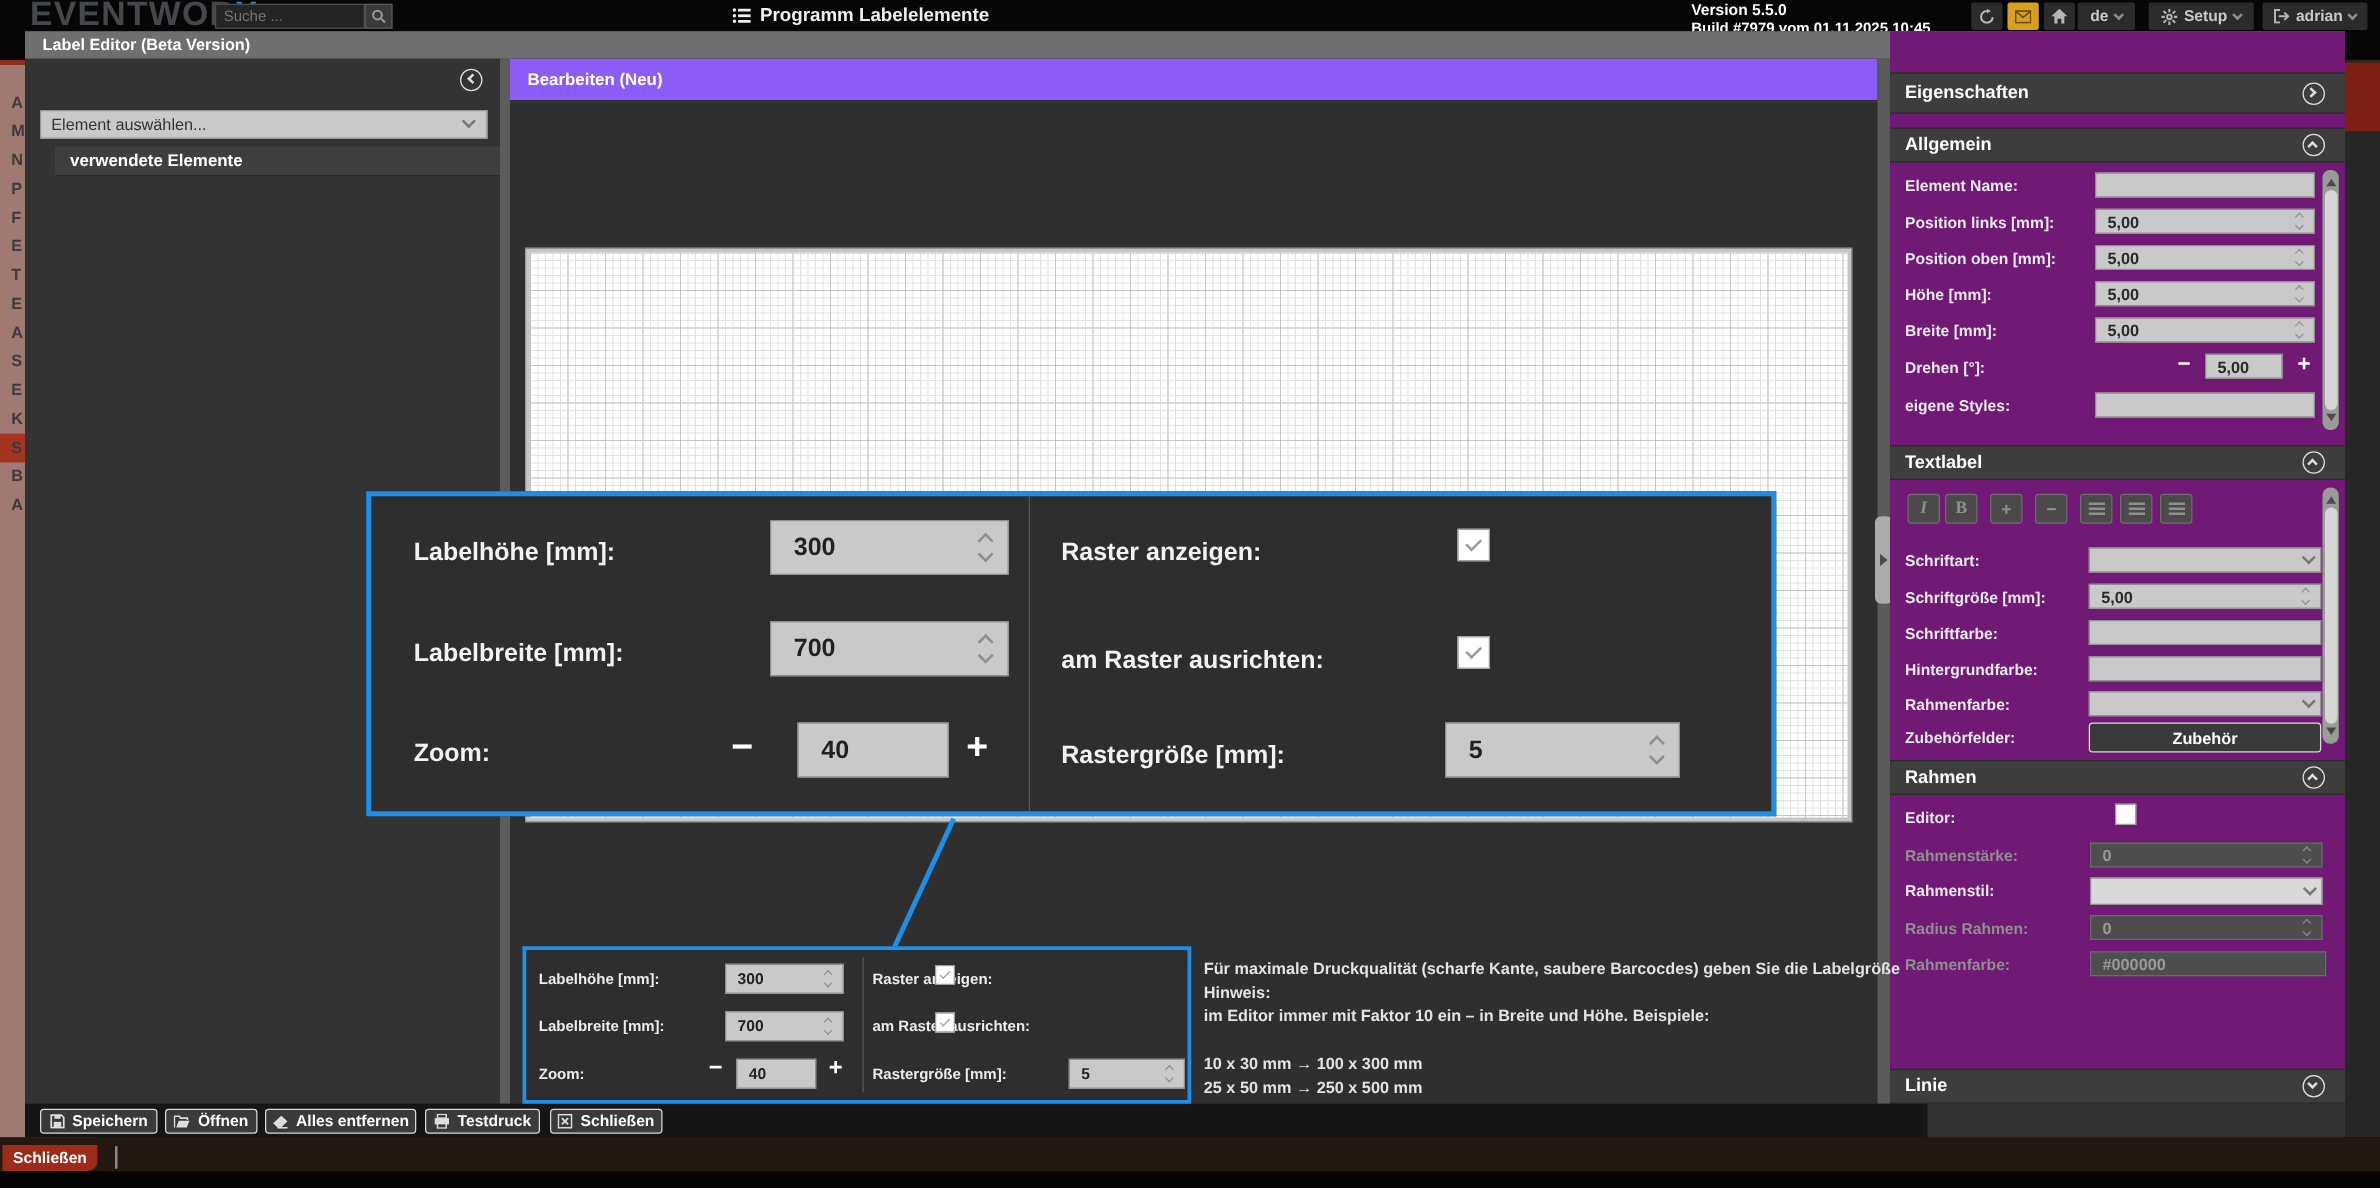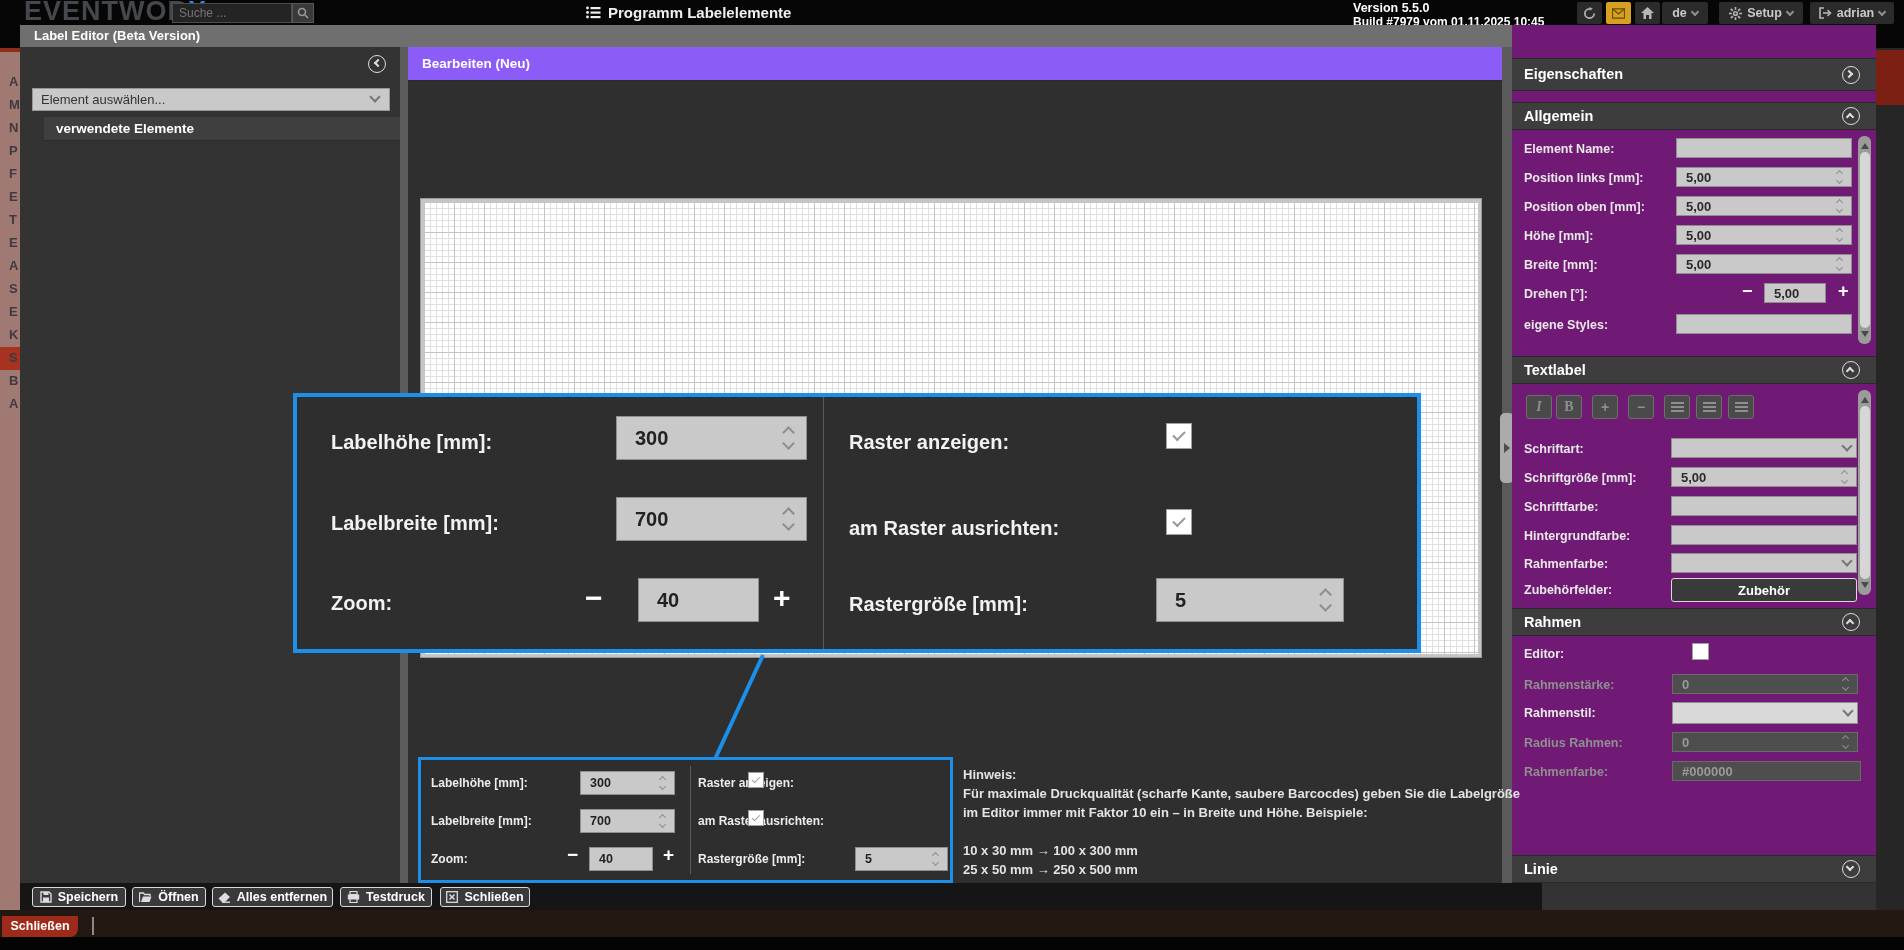--- a/index.html
+++ b/index.html
@@ -333,22 +333,22 @@
       <div class="slbl" style="left:277px; top:54px;">am Raster ausrichten:</div>
       <div class="cb small checked" style="left:327px; top:50px; width:16px; height:16px;"></div>
       <div class="slbl" style="left:277px; top:92px;">Rastergröße [mm]:</div>
       <div class="sspin" style="left:434px; top:87px; width:93px;">
         <span>5</span>
           <span class="ud small"></span>
       </div>
     </div>
 
     <div class="hinweis" style="left:943px;">
+      <div>Für maximale Druckqualität (scharfe Kante, saubere Barcocdes) geben Sie die Labelgröße</div>
       <div>Hinweis:</div>
-      <div>Für maximale Druckqualität (scharfe Kante, saubere Barcocdes) geben Sie die Labelgröße</div>
       <div>im Editor immer mit Faktor 10 ein – in Breite und Höhe. Beispiele:</div>
       <div class="ex">10 x 30 mm → 100 x 300 mm</div>
       <div>25 x 50 mm → 250 x 500 mm</div>
     </div>
 
     <div class="rdivider">
       <div class="rd-handle">
           <i></i>
         </div>
     </div>

